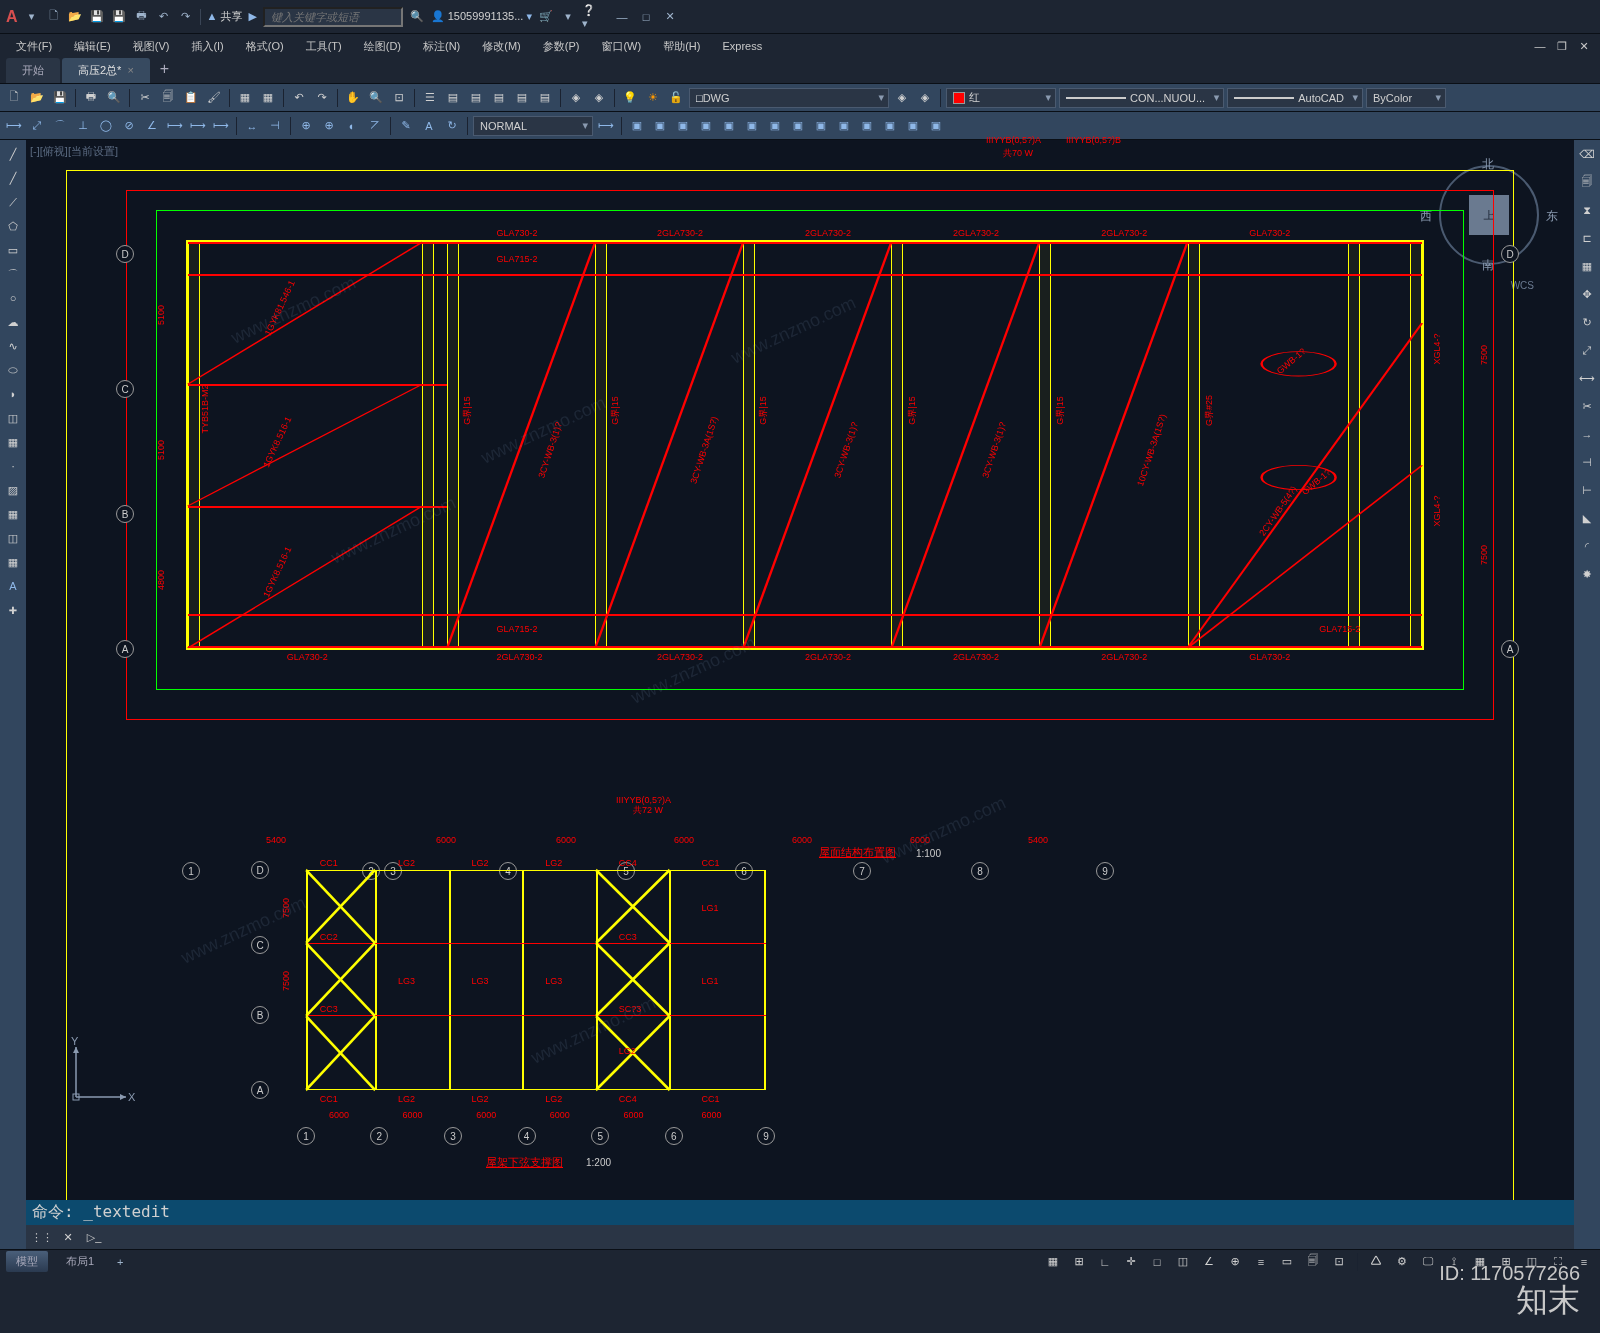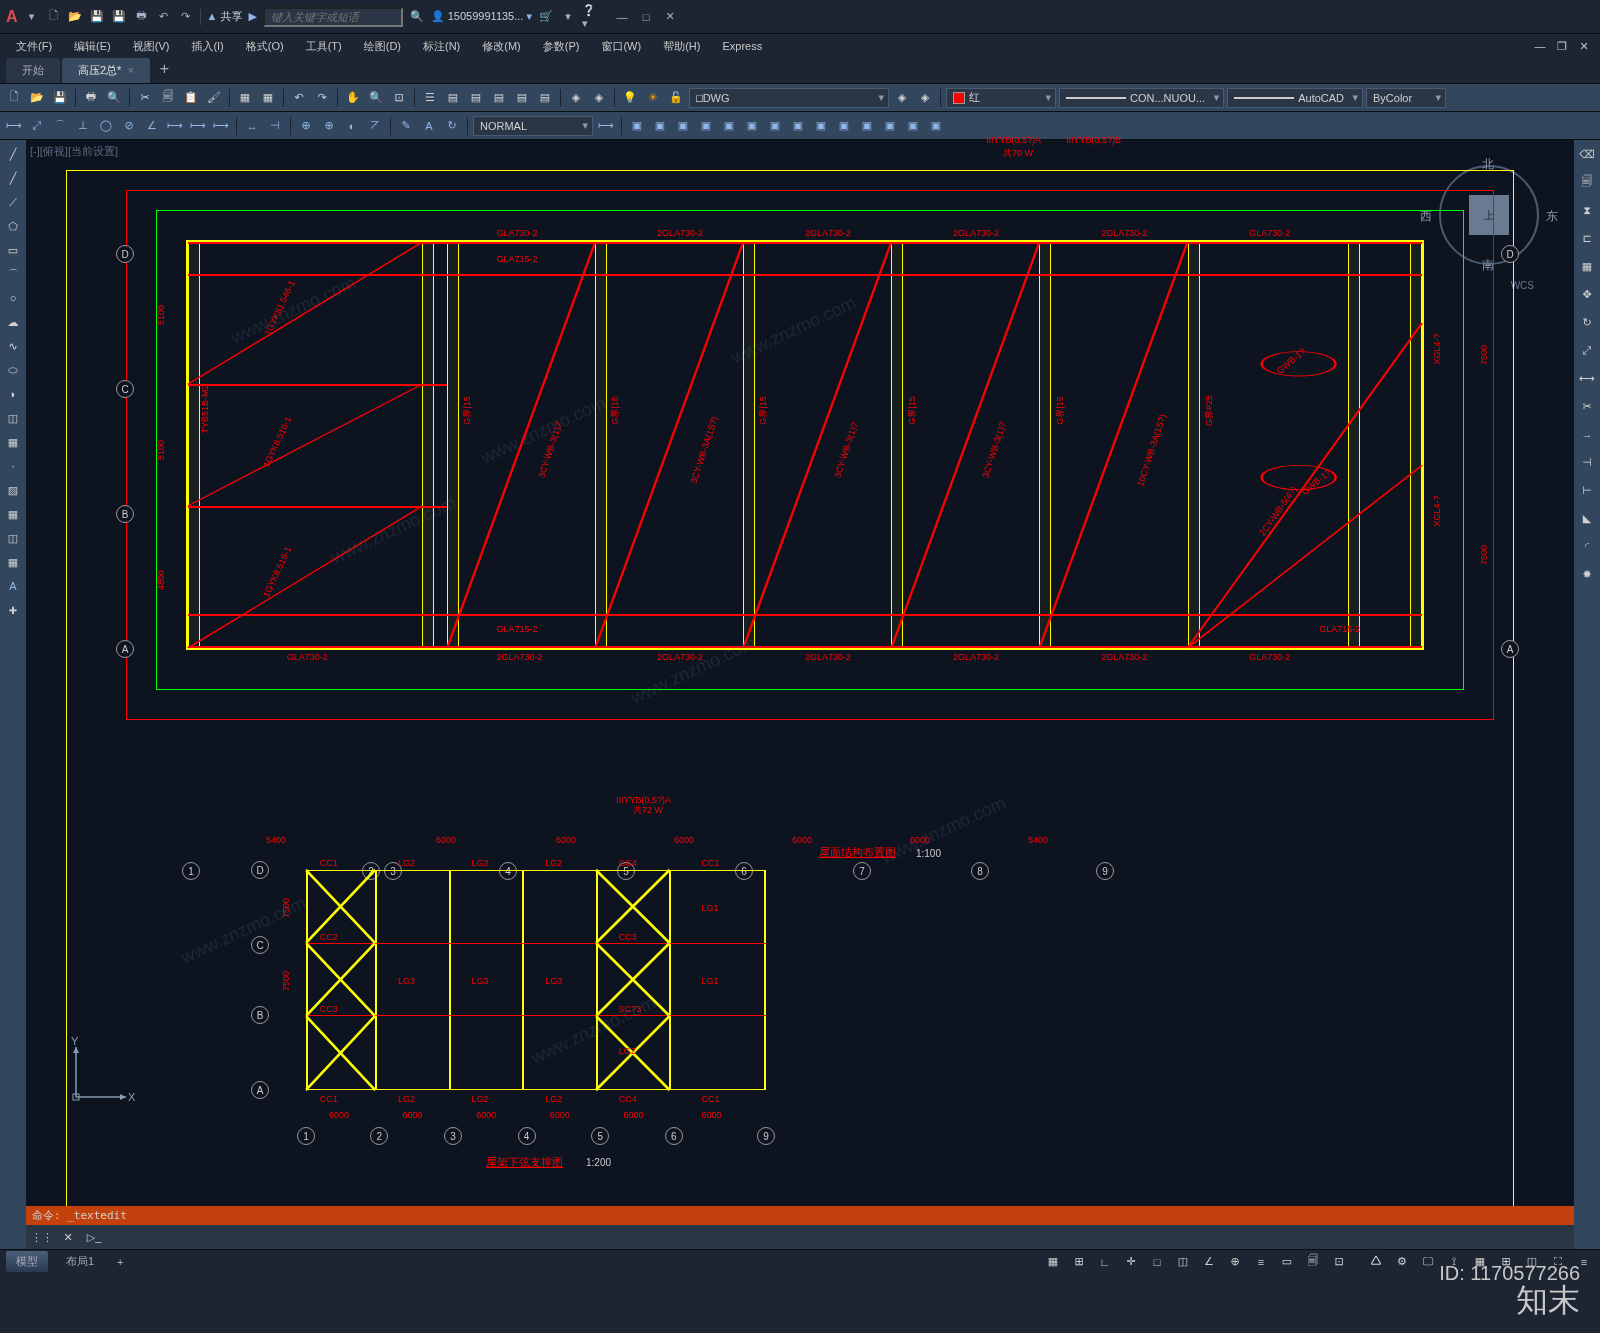--- a/index.html
+++ b/index.html
@@ -47,21 +47,21 @@
 .vbeam{position:absolute;top:0;bottom:0;width:12px;border-left:1px solid #ffff00;border-right:1px solid #ffff00;background:rgba(255,255,0,0.05)}
 .hbeam{position:absolute;left:0;right:0;height:2px;background:red}
 .diag{position:absolute;left:0;right:0;top:0;bottom:0;pointer-events:none}
 .gridmark{position:absolute;width:18px;height:18px;border:1px solid #999;border-radius:50%;display:flex;align-items:center;justify-content:center;color:#ccc;font-size:10px;background:#0d1420}
 .dim{position:absolute;color:red;font-size:9px;white-space:nowrap}
 .redlbl{color:red;font-size:9px;position:absolute;white-space:nowrap}
 .title-lbl{position:absolute;color:red;font-size:11px;text-decoration:underline}
 .scale-lbl{position:absolute;color:#ccc;font-size:10px}
 .struct2{position:absolute;left:280px;top:730px;width:460px;height:220px}
 .s2box{position:absolute;border:1px solid #ffff00}
-.cmd-line{background:#c2410c;padding:2px 6px;font-family:Consolas,monospace;font-size:11px;color:#d0d0d0}
+.cmd-line{background:#0c4a6e;padding:2px 6px;font-family:Consolas,monospace;font-size:16px;color:#d0d0d0}
 .cmd-input{background:#2a3545;padding:3px 6px;display:flex;align-items:center;gap:6px}
 .cmd-input input{flex:1;background:transparent;border:none;color:#8a9ab0;font-family:Consolas,monospace;font-size:12px;outline:none}
 .statusbar{position:absolute;left:0;right:0;bottom:60px;height:24px;background:#1d2532;display:flex;align-items:center;padding:0 6px;gap:8px;border-top:1px solid #0a0f16}
 .statusbar .sb-tab{padding:3px 10px;cursor:pointer;color:#aab}
 .statusbar .sb-tab.active{background:linear-gradient(#4a5f7a,#2a3a50);border-radius:2px}
 .sb-right{margin-left:auto;display:flex;gap:6px;align-items:center}
 .ucs{position:absolute;left:40px;bottom:140px;pointer-events:none}
 .watermark{position:absolute;color:rgba(120,150,180,0.15);font-size:18px;pointer-events:none;transform:rotate(-25deg)}
 .wm-logo{position:absolute;right:20px;bottom:10px;color:#c8c8c8;font-size:32px;font-weight:300}
 .wm-id{position:absolute;right:20px;bottom:48px;color:#c8c8c8;font-size:20px}

